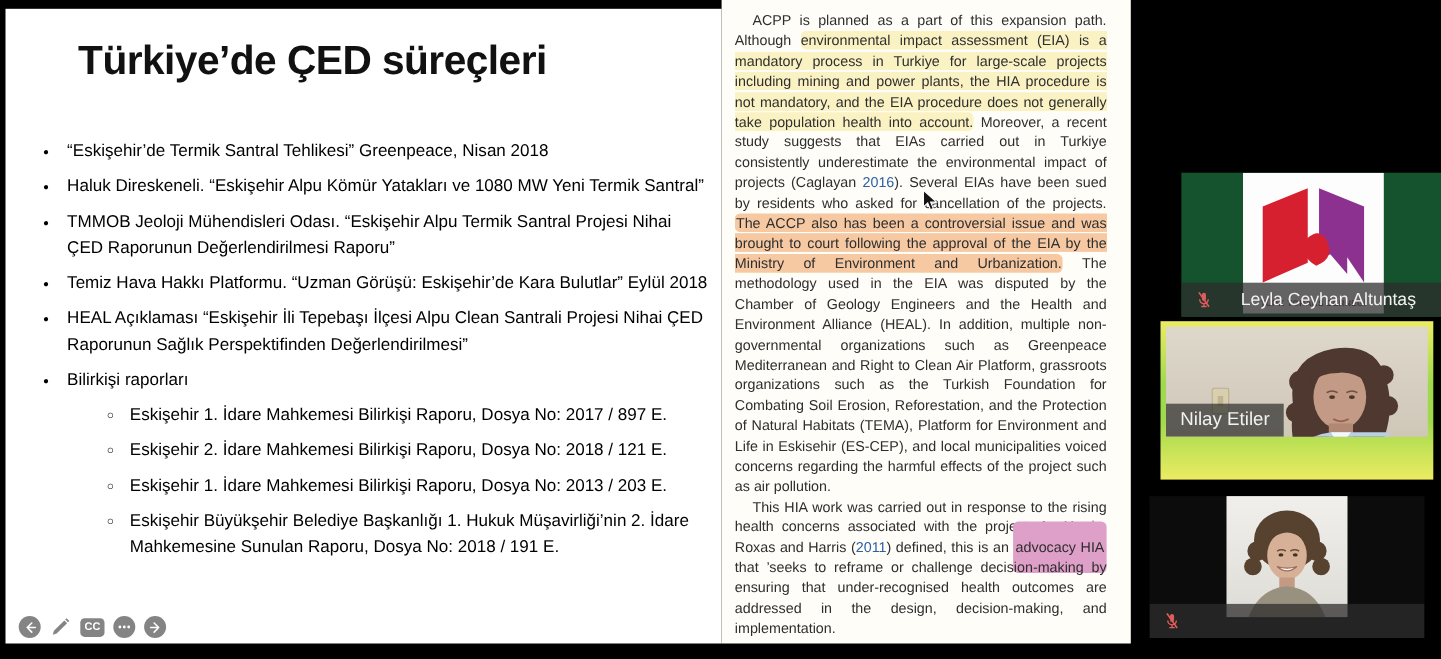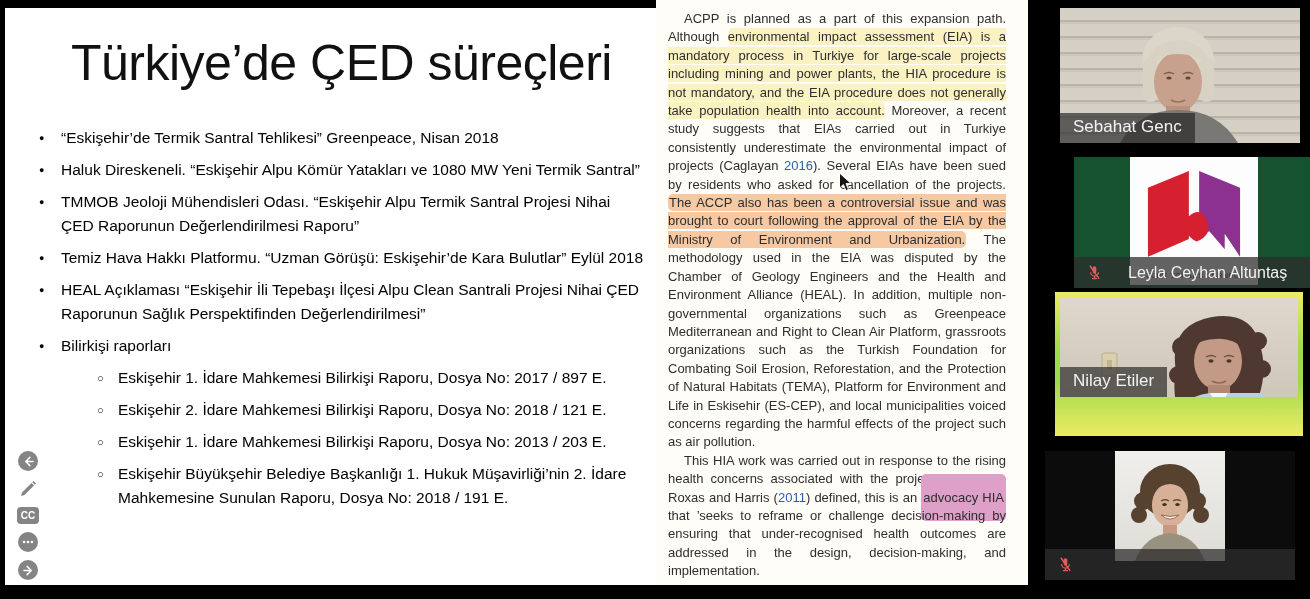--- a/index.html
+++ b/index.html
@@ -1,32 +1,32 @@
 <!DOCTYPE html>
 <html><head>
 <meta charset="utf-8">
 <style>
   html,body{margin:0;padding:0;background:#000;}
   .canvas{position:relative;width:1310px;height:599px;background:#000;overflow:hidden;
           font-family:"Liberation Sans","DejaVu Sans",sans-serif;}
 
   
   .slide{position:absolute;left:5px;top:8px;width:651px;height:577px;background:#ffffff;}
-  .slide-title{position:absolute;left:66px;top:26px;font-size:50px;letter-spacing:-0.5px;
-               color:#111;font-weight:400;}
+  .slide-title{position:absolute;left:66px;top:26px;font-size:37px;letter-spacing:-0.5px;
+               color:#111;font-weight:700;}
   .slide-bullets{position:absolute;left:34px;top:118px;right:12px;color:#000;}
   .b-row{display:flex;align-items:flex-start;margin-bottom:8px;font-size:15.5px;line-height:24px;}
   .b-row .marker{flex:0 0 22px;text-align:left;}
   .b-row.lvl1 .marker{font-size:9px;line-height:24px;}
   .b-row.lvl2{margin-left:58px;}
   .b-row.lvl2 .marker{flex:0 0 21px;font-size:11px;line-height:24px;}
   .b-text{flex:1;}
 
   
-  .slide-toolbar{position:absolute;left:12px;bottom:5px;display:flex;align-items:center;gap:8px;flex-direction:column;}
+  .slide-toolbar{position:absolute;left:12px;bottom:5px;display:flex;align-items:center;gap:8px;}
   .tb-circle{width:20px;height:20px;border-radius:50%;background:#848484;display:flex;
              align-items:center;justify-content:center;cursor:pointer;}
   .tb-cc{width:22px;height:17px;border-radius:4px;background:#848484;color:#fff;
          font-size:10px;font-weight:bold;display:flex;align-items:center;justify-content:center;
          cursor:pointer;letter-spacing:0;}
   .tb-plain{width:20px;height:20px;display:flex;align-items:center;justify-content:center;cursor:pointer;}
 
   
   .paper{position:absolute;left:656px;top:0;width:372px;height:585px;background:#fffdf7;}
   .paper-text{position:absolute;left:12px;top:10px;width:338px;font-size:13px;line-height:18.4px;
@@ -149,39 +149,20 @@
       <p><span>This HIA work was carried out in response to the rising health concerns associated with the project. As Harris-Roxas and Harris (</span><span class="seg-link">2011</span><span>) defined, this is an </span><span class="seg-hl-pink">advocacy HIA</span><span> that ’seeks to reframe or challenge decision-making by ensuring that under-recognised health outcomes are addressed in the design, decision-making, and implementation.</span></p>
     </div>
   </div>
 
   <svg class="cursor" width="15" height="21" viewBox="0 0 15 21">
     <path d="M1.5 1 L1.5 16.2 L5.4 12.6 L7.9 18.6 L10.5 17.5 L8 11.6 L13.2 11.6 Z" fill="#151515" stroke="#fff" stroke-width="1"></path>
   </svg>
 
   <div class="video-strip">
 
-    <div class="tile tile-1">
-      <svg class="feed" width="240" height="135" viewBox="0 0 240 135">
-        <ellipse cx="118" cy="52" rx="36" ry="33" fill="#dcd6c9"></ellipse>
-        <rect x="83" y="50" width="15" height="44" rx="7" fill="#d8d2c5"></rect>
-        <rect x="139" y="50" width="15" height="44" rx="7" fill="#d8d2c5"></rect>
-        <ellipse cx="118" cy="74" rx="24" ry="30" fill="#c7a18c"></ellipse>
-        <path d="M86 60 Q90 34 118 32 Q146 34 150 60 Q140 46 118 46 Q96 46 86 60 Z" fill="#d8d2c4"></path>
-        <path d="M104 66 q5 -3 10 0" stroke="#7a5d4c" stroke-width="1.4" fill="none"></path>
-        <path d="M123 66 q5 -3 10 0" stroke="#7a5d4c" stroke-width="1.4" fill="none"></path>
-        <ellipse cx="109" cy="70" rx="2.6" ry="1.6" fill="#5d4636"></ellipse>
-        <ellipse cx="128" cy="70" rx="2.6" ry="1.6" fill="#5d4636"></ellipse>
-        <path d="M111 92 q7 4 14 0" stroke="#9c6e5c" stroke-width="1.6" fill="none"></path>
-        <rect x="106" y="98" width="24" height="14" fill="#b8927e"></rect>
-        <path d="M60 135 Q78 102 118 102 Q158 102 178 135 Z" fill="#7a7874"></path>
-      </svg>
-      <div class="name-tag">
-        <span>Sebahat Genc</span>
-      </div>
-    </div>
 
     <div class="tile tile-2">
       <div class="logo-card">
         <svg width="128" height="128" viewBox="0 0 100 100">
           <polygon points="14,24 46,11 46,64 14,78" fill="#d6202f"></polygon>
           <polygon points="54,11 86,24 86,78 74,60 74,72 62,58 54,62" fill="#8d3191"></polygon>
           <path d="M45 47 Q55 38 60 49 Q65 61 52 66 Q40 60 45 47 Z" fill="#d6202f"></path>
         </svg>
         <div class="logo-text">TÜRK TORAKS DERNEĞİ</div>
       </div>

